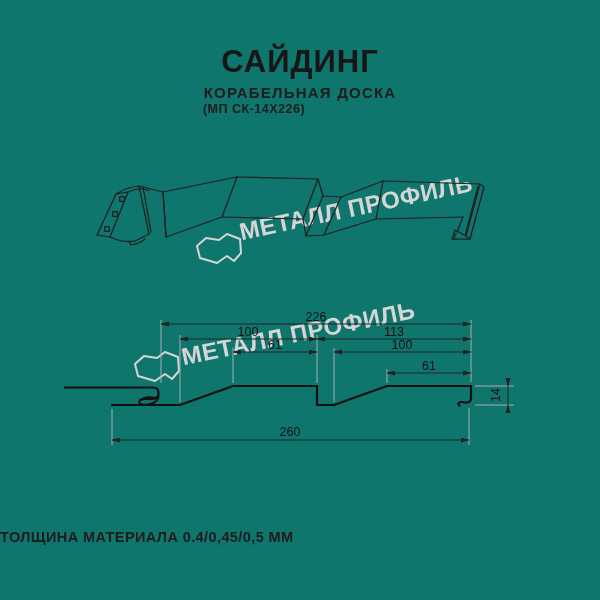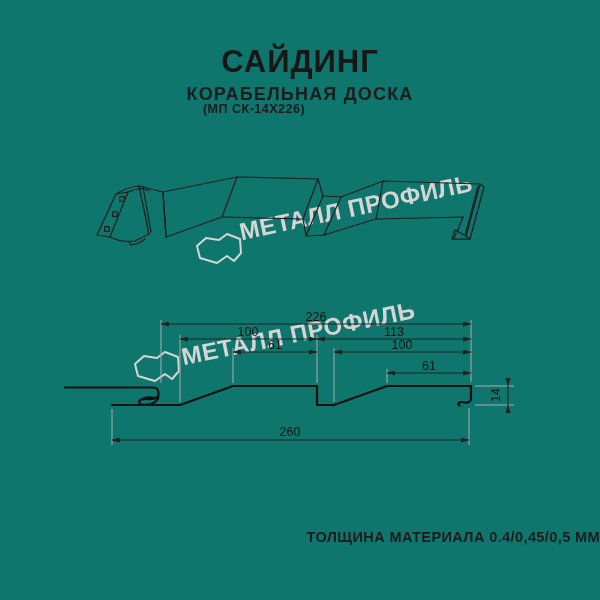--- a/index.html
+++ b/index.html
@@ -7,21 +7,21 @@
     position:relative;width:600px;height:600px;background:#0f766e;overflow:hidden;
     font-family:"Liberation Sans", sans-serif;color:#1a1a1a;
   }
   
   .title{
     position:absolute;top:46px;left:0;width:600px;text-align:center;
     font-size:31px;line-height:1;font-weight:700;letter-spacing:1px;color:#161616;
   }
   .subtitle{
     position:absolute;top:85px;left:0;width:600px;text-align:center;
-    font-size:18px;line-height:1;font-weight:700;letter-spacing:1.2px;color:#1c1c1c;
+    font-size:15px;line-height:1;font-weight:700;letter-spacing:1.2px;color:#1c1c1c;
   }
   .model{
     position:absolute;top:103px;left:0;width:508px;text-align:center;
     font-size:12.5px;line-height:1;font-weight:700;letter-spacing:.5px;color:#1c1c1c;
   }
   
   .wm-text{
     position:absolute;white-space:nowrap;
     font-size:24px;line-height:30px;font-weight:700;letter-spacing:.5px;
     color:#d5d5d5;transform-origin:0 100%;z-index:1;
@@ -36,21 +36,21 @@
   .svgxs{position:absolute;left:55px;top:295px;z-index:2;}
   .svg3d path, .svg3d rect{fill:none;stroke:#1f1f1f;stroke-width:1.25;stroke-linejoin:round;stroke-linecap:round;}
   .svgxs .prof{fill:none;stroke:#111;stroke-width:2.2;stroke-linejoin:round;stroke-linecap:round;}
   .svgxs .prof2{fill:none;stroke:#111;stroke-width:2;stroke-linecap:round;}
   .svgxs .dim{stroke:#222;stroke-width:1;}
   .svgxs .ext{stroke:#ababab;stroke-width:1;}
   .svgxs text{font-family:"Liberation Sans",sans-serif;font-size:12.5px;fill:#111;}
   .logo-shape{fill:none;stroke:#d5d5d5;stroke-width:2;stroke-linejoin:round;}
   
   .footer{
-    position:absolute;top:529px;left:0;width:600px;text-align:right;
+    position:absolute;top:529px;left:0;width:600px;text-align:left;
     font-size:14.5px;line-height:1.2;font-weight:700;letter-spacing:.4px;color:#1c1c1c;
   }
 </style>
 </head>
 <body>
 
 <div class="page">
 
   <div class="title">САЙДИНГ</div>
   <div class="subtitle">КОРАБЕЛЬНАЯ ДОСКА</div>

